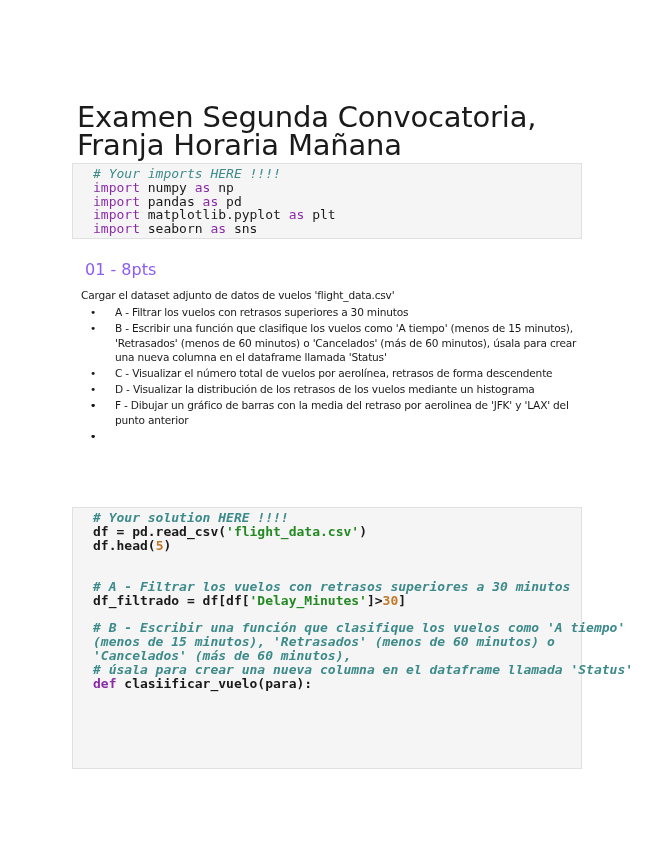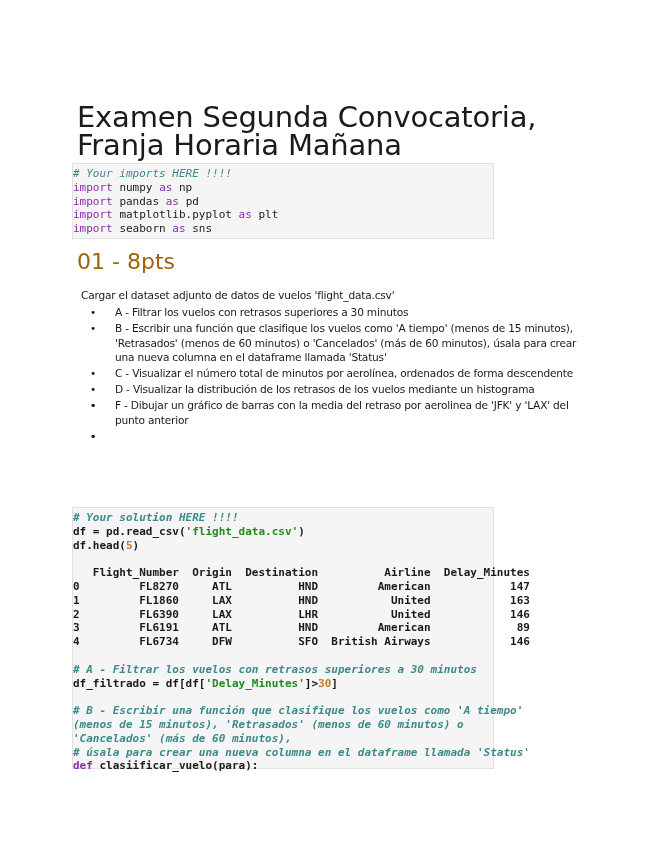--- a/index.html
+++ b/index.html
@@ -3,31 +3,31 @@
 <meta charset="utf-8">
 <style>
   html, body { margin: 0; padding: 0; background: #ffffff; }
   body { width: 655px; height: 848px; position: relative; overflow: hidden;
          font-family: "DejaVu Sans", sans-serif; color: #1a1a1a; }
 
   .title { position: absolute; left: 77px; top: 103px; width: 510px;
            font-size: 29px; line-height: 28px; font-weight: normal; margin: 0;
            color: #1a1a1a; letter-spacing: -0.2px; }
 
-  .code-cell { position: absolute; left: 72px; width: 422px; background: #f5f5f5;
+  .code-cell { position: absolute; left: 72px; width: 510px; background: #f5f5f5;
                border: 1px solid #e0e0e0; box-sizing: border-box;
-               font-family: "DejaVu Sans Mono", monospace; font-size: 11px;
-               line-height: 13.8px; padding: 3px 0; white-space: pre; color: #1a1a1a; }
+               font-family: "DejaVu Sans Mono", monospace; font-size: 13px;
+               line-height: 13.8px; padding: 3px 20px; white-space: pre; color: #1a1a1a; }
   .cm { color: #3d8a8a; font-style: italic; }
   .kw { color: #8a2ca8; }
   .st { color: #238a23; }
   .nu { color: #c07a2a; }
 
-  .h2 { position: absolute; left: 77px; top: 250px; font-size: 22px; line-height: 24px;
-        margin: 0; font-weight: normal; color: #a16207; }
+  .h2 { position: absolute; left: 77px; top: 250px; font-size: 16px; line-height: 24px;
+        margin: 8px; font-weight: normal; color: #8b5cf6; }
   .para { position: absolute; left: 77px; top: 284px; font-size: 10.6px; line-height: 14px;
           margin: 4px; letter-spacing: -0.2px; }
   .bullets { position: absolute; left: 77px; top: 305px; width: 510px; margin: 0; padding: 0;
              list-style: none; font-size: 10.6px; line-height: 14.5px; letter-spacing: -0.2px; }
   .bullets li { position: relative; padding-left: 38px; margin-bottom: 1.5px; }
   .bullets li .dot { position: absolute; left: 13px; top: 0; }
 
   .output { white-space: pre; font-family: "DejaVu Sans Mono", monospace; }
   .blank { height: 13.8px; }
 </style>
@@ -41,35 +41,30 @@
 <span class="kw">import</span> <span>pandas</span> <span class="kw">as</span> <span>pd</span>
 <span class="kw">import</span> <span>matplotlib.pyplot</span> <span class="kw">as</span> <span>plt</span>
 <span class="kw">import</span> <span>seaborn</span> <span class="kw">as</span> <span>sns</span></div>
 
 <h2 class="h2">01 - 8pts</h2>
 <p class="para">Cargar el dataset adjunto de datos de vuelos 'flight_data.csv'</p>
 
 <ul class="bullets">
   <li><span class="dot">•</span><span>A - Filtrar los vuelos con retrasos superiores a 30 minutos</span></li>
   <li><span class="dot">•</span><span>B - Escribir una función que clasifique los vuelos como 'A tiempo' (menos de 15 minutos), 'Retrasados' (menos de 60 minutos) o 'Cancelados' (más de 60 minutos), úsala para crear una nueva columna en el dataframe llamada 'Status'</span></li>
-  <li><span class="dot">•</span><span>C - Visualizar el número total de minutos por aerolínea, ordenados de forma descendente</span></li>
+  <li><span class="dot">•</span><span>C - Visualizar el número total de vuelos por aerolínea, retrasos de forma descendente</span></li>
   <li><span class="dot">•</span><span>D - Visualizar la distribución de los retrasos de los vuelos mediante un histograma</span></li>
   <li><span class="dot">•</span></li>
   <li><span class="dot">•</span><span>F - Dibujar un gráfico de barras con la media del retraso por aerolinea de 'JFK' y 'LAX' del punto anterior</span></li>
   <li><span class="dot">•</span></li>
   <li><span class="dot">•</span></li>
 </ul>
 
 <div class="code-cell" style="top:507px; height:262px;font-weight:bold;"><span class="cm"># Your solution HERE !!!!</span>
 <span>df = pd.read_csv(</span><span class="st">'flight_data.csv'</span><span>)</span>
 <span>df.head(</span><span class="nu">5</span><span>)</span>
-<div class="blank"></div><div class="output" id="df-out">   Flight_Number  Origin  Destination          Airline  Delay_Minutes
-0         FL8270     ATL          HND         American            147
-1         FL1860     LAX          HND           United            163
-2         FL6390     LAX          LHR           United            146
-3         FL6191     ATL          HND         American             89
-4         FL6734     DFW          SFO  British Airways            146</div><div class="blank"></div><span class="cm"># A - Filtrar los vuelos con retrasos superiores a 30 minutos</span>
+<div class="blank"></div><div class="blank"></div><span class="cm"># A - Filtrar los vuelos con retrasos superiores a 30 minutos</span>
 <span>df_filtrado = df[df[</span><span class="st">'Delay_Minutes'</span><span>]&gt;</span><span class="nu">30</span><span>]</span>
 <div class="blank"></div><span class="cm"># B - Escribir una función que clasifique los vuelos como 'A tiempo'</span>
 <span class="cm">(menos de 15 minutos), 'Retrasados' (menos de 60 minutos) o</span>
 <span class="cm">'Cancelados' (más de 60 minutos),</span>
 <span class="cm"># úsala para crear una nueva columna en el dataframe llamada 'Status'</span>
 <span class="kw">def</span><span> clasiificar_vuelo(para):</span></div>
 
 </body></html>

